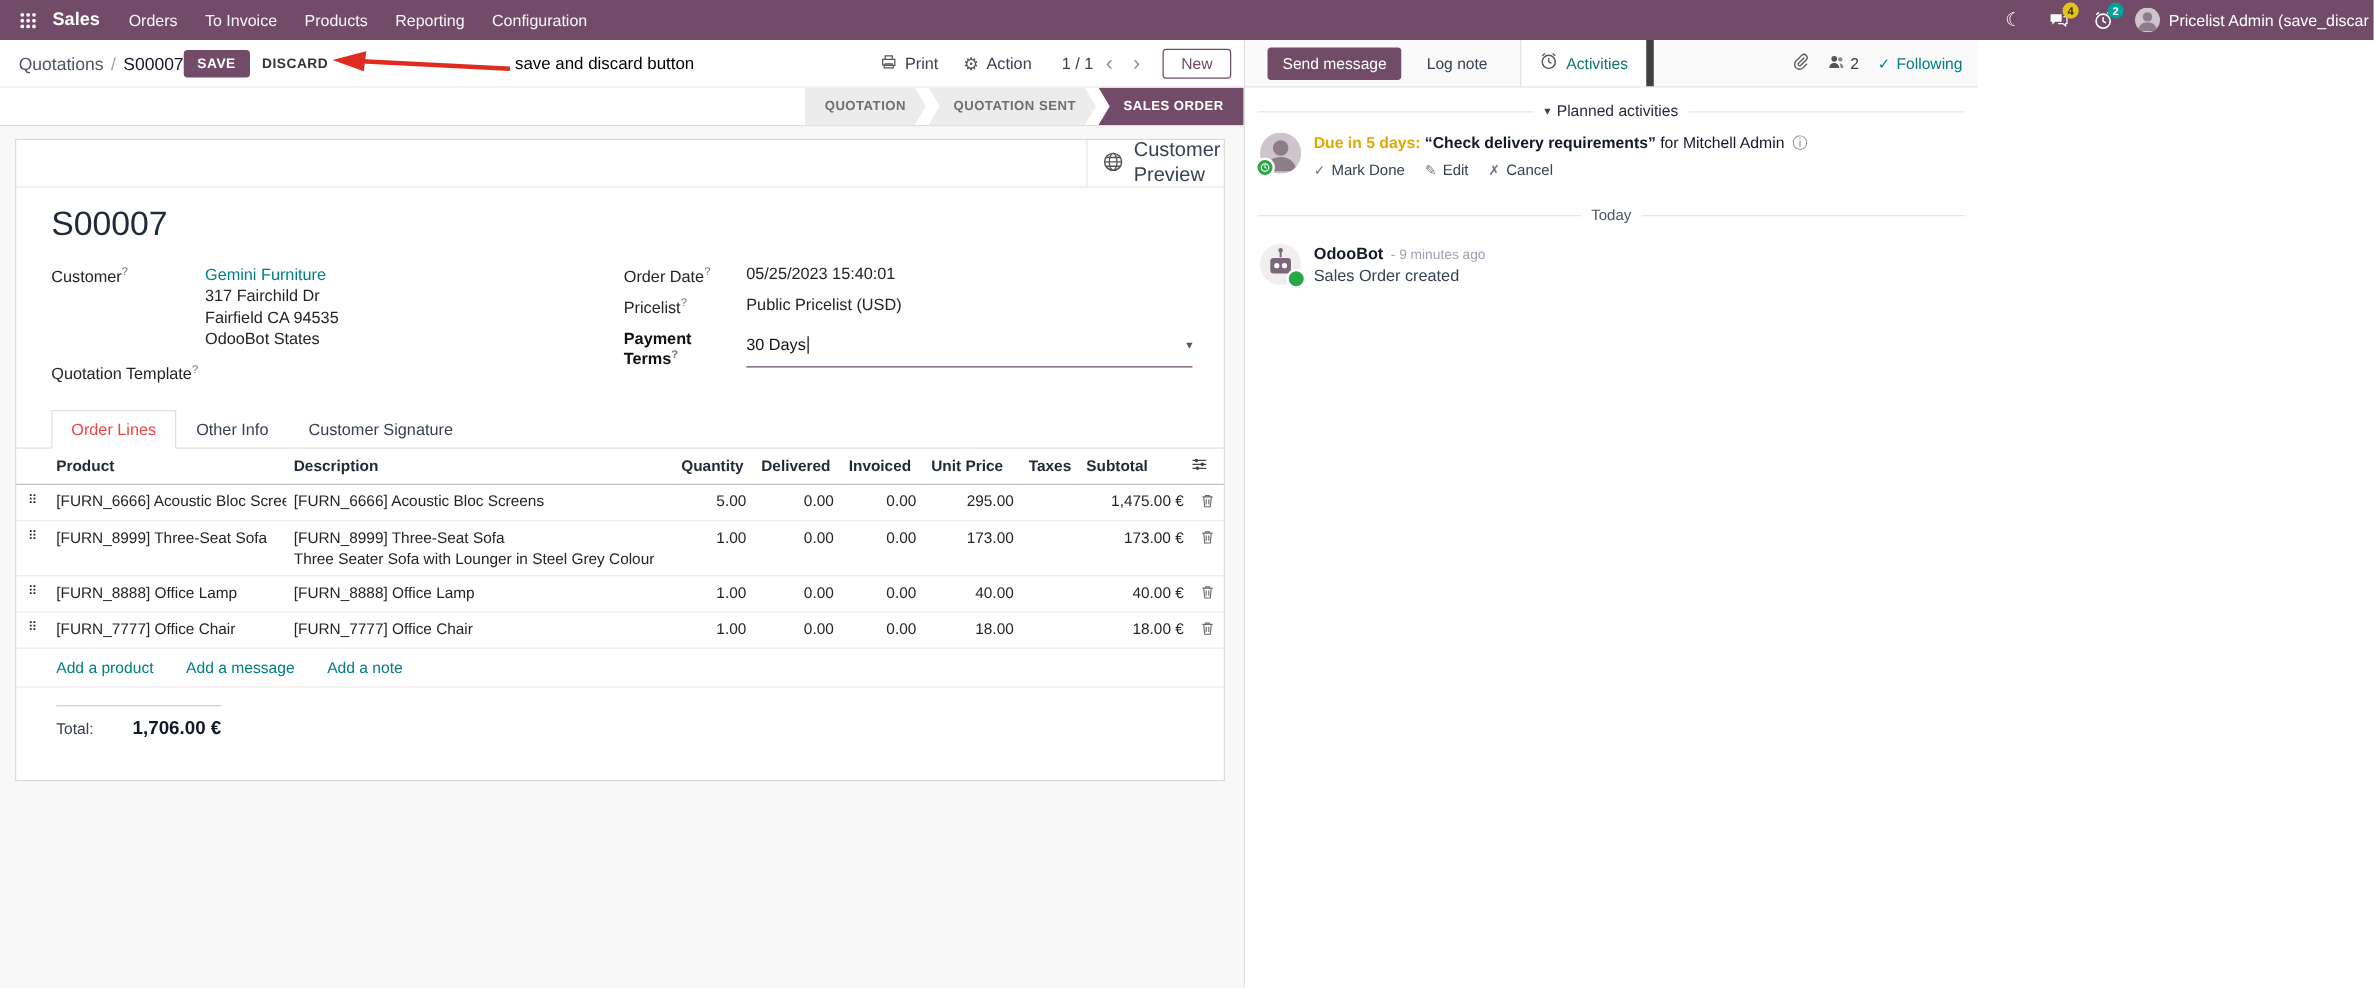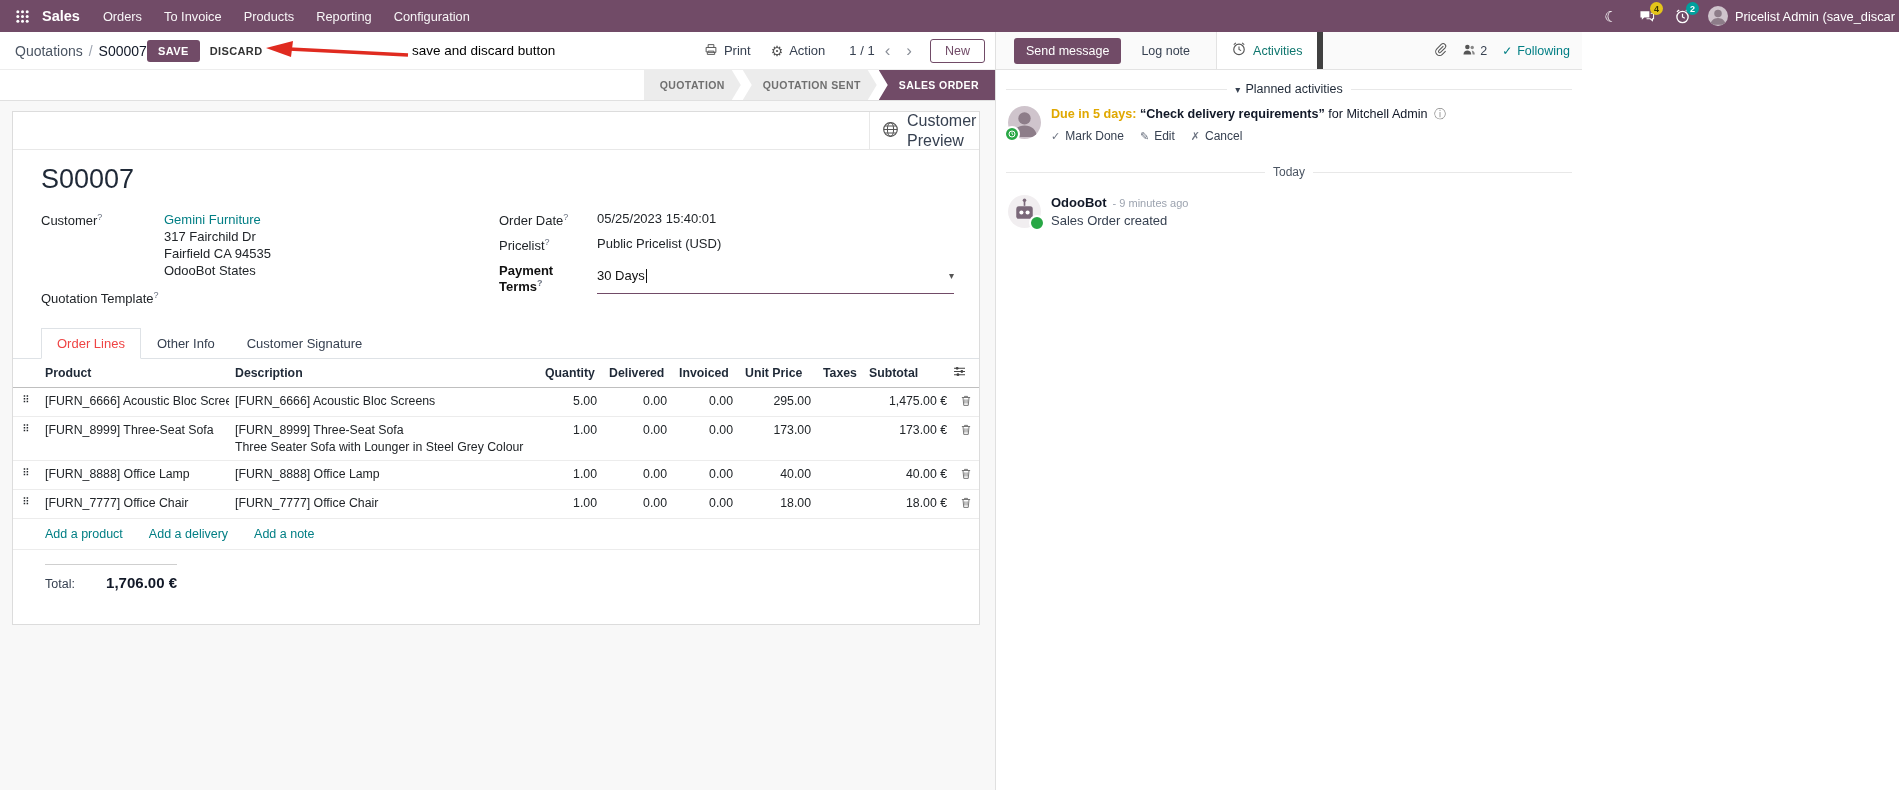--- a/index.html
+++ b/index.html
@@ -394,21 +394,21 @@
               <td class="num">18.00 €</td>
               <td class="trash-cell"><svg width="12" height="13" viewBox="0 0 16 16">
                     <path d="M2.5 4h11M6 4V2.5h4V4M4 4l1 10.5h6l1-10.5M6.6 6.5v5.5M9.4 6.5v5.5" fill="none" stroke="#6a6a6a" stroke-width="1.2"></path>
                   </svg></td>
             </tr>
           </tbody>
         </table>
 
         <div class="links-row">
           <a class="link-teal">Add a product</a>
-          <a class="link-teal">Add a delivery</a>
+          <a class="link-teal">Add a message</a>
           <a class="link-teal">Add a note</a>
         </div>
 
         <div class="bottom-row">
           <div class="totals">
             <span class="total-label">Total:</span>
             <span class="total-value">1,706.00 €</span>
           </div>
         </div>
 

